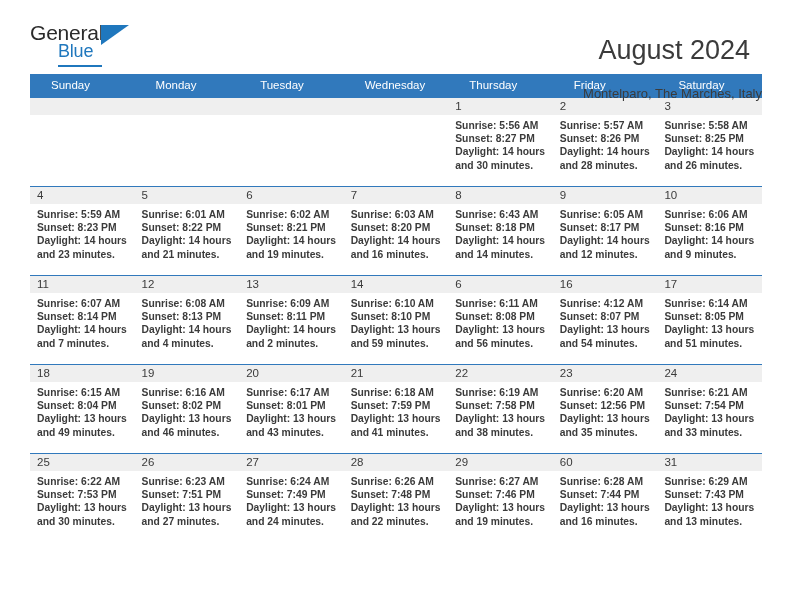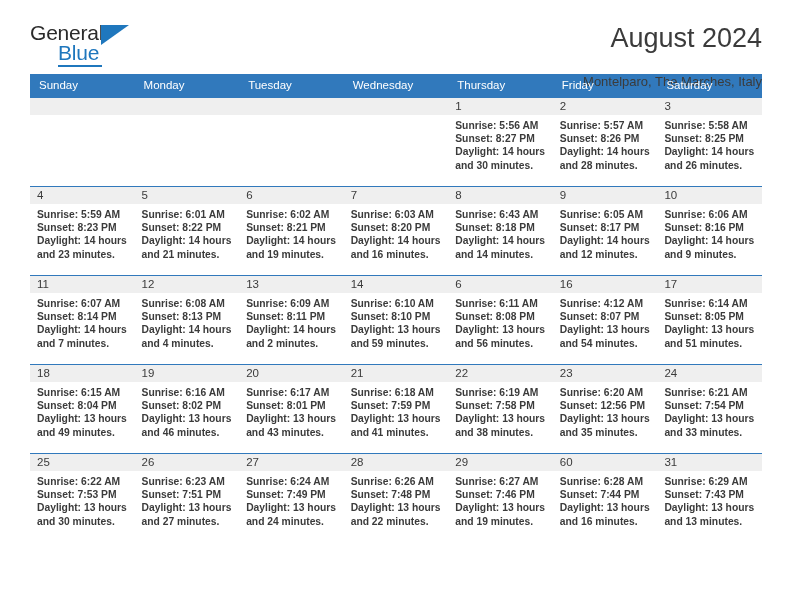--- a/index.html
+++ b/index.html
@@ -40,21 +40,21 @@
   .logo-general {
     font-size: 21px;
     color: #2b2b2b;
     letter-spacing: -0.2px;
     font-family: "Liberation Sans", sans-serif;
   }
   .logo-blue {
     position: absolute;
     left: 28px;
     top: 20px;
-    font-size: 21px;
+    font-size: 18px;
     color: #1f77bd;
     letter-spacing: -0.2px;
   }
   .logo-triangle {
     position: absolute;
     left: 71px;
     top: 3px;
     width: 0;
     height: 0;
     border-left: 28px solid #1f77bd;
@@ -70,42 +70,42 @@
   }
   .title-block {
     text-align: right;
     padding-top: 2px;
   }
   .cal-title {
     font-size: 27px;
     color: #3b3b3b;
     line-height: 1.05;
     font-weight: normal;
-    margin: 0;
+    margin: 12px;
   }
   .cal-subtitle {
     font-size: 13px;
     color: #3b3b3b;
     margin: 22px 0 0 0;
     font-weight: normal;
   }
 
   
   .calendar {
     width: 732px;
     border-collapse: collapse;
     table-layout: fixed;
   }
   .calendar th {
     background: #3179bc;
     color: #ffffff;
     font-size: 11.5px;
     font-weight: normal;
     text-align: left;
-    padding: 5px 0 6px 9px;
+    padding: 5px 0 6px 21px;
     height: 12px;
   }
   .calendar td {
     vertical-align: top;
     padding: 0;
     border-top: 1.6px solid #3179bc;
     width: 104.5px;
   }
   .calendar tr.week-row td {
     height: 88px;

